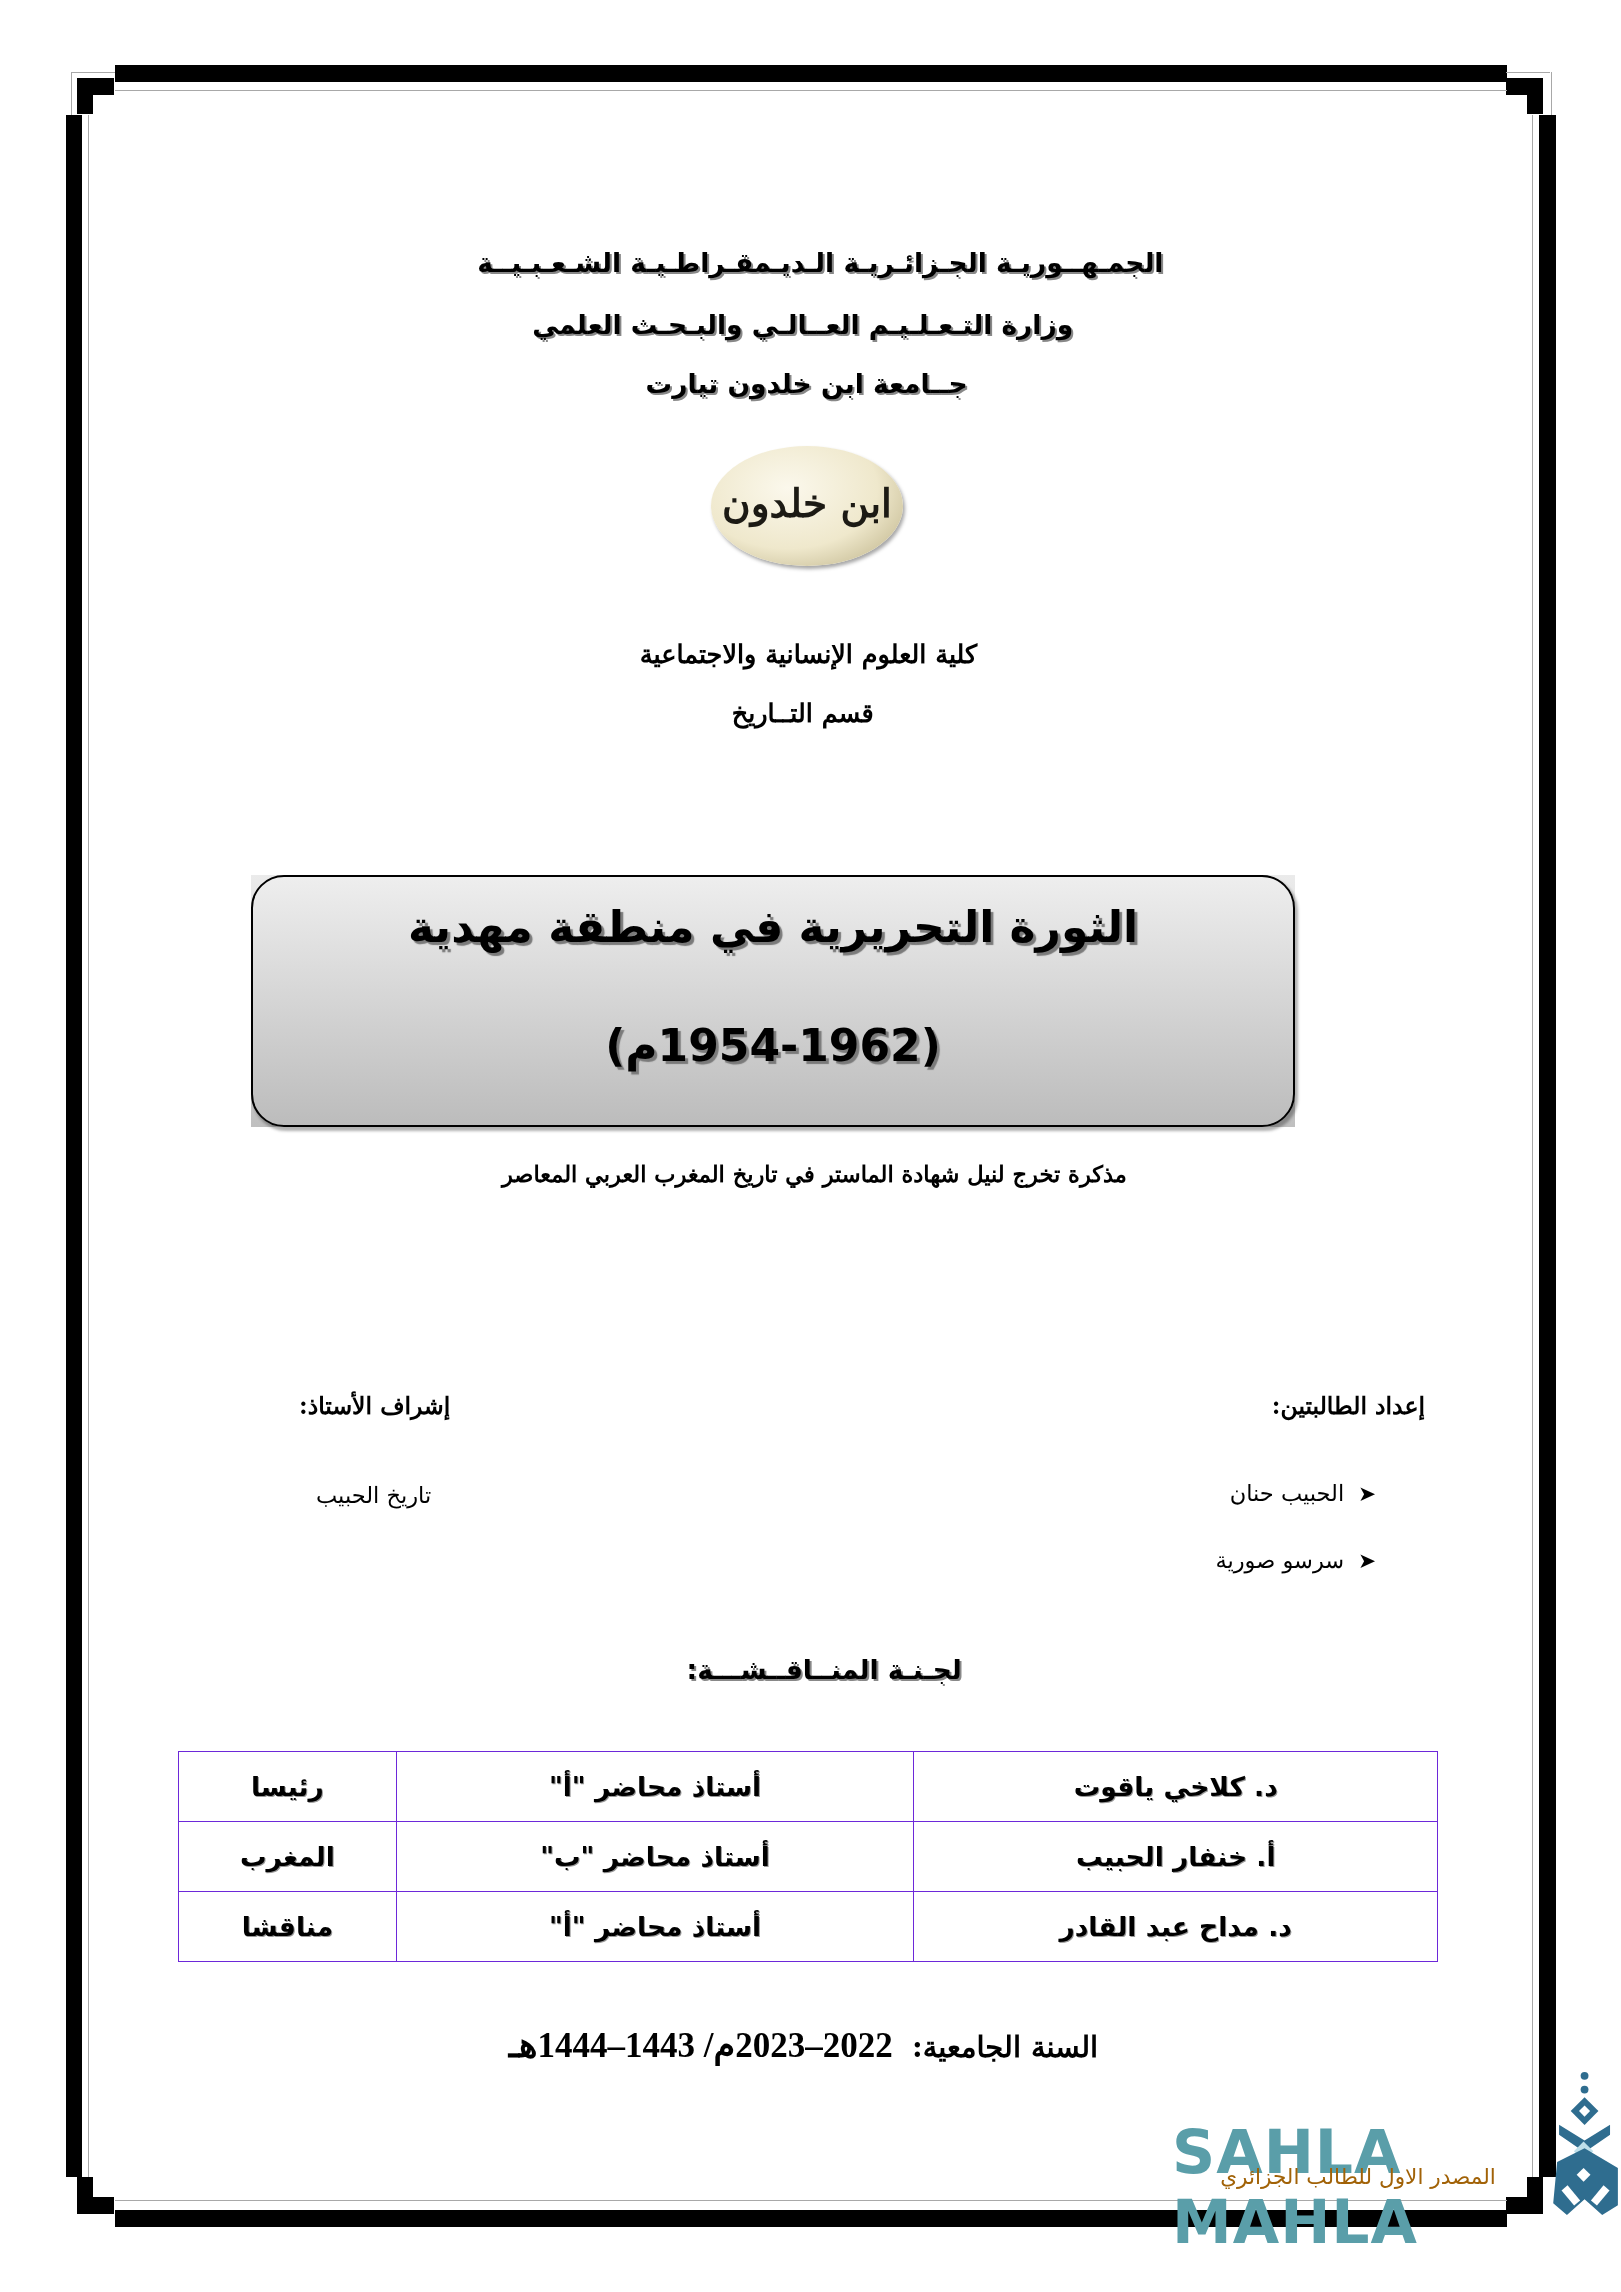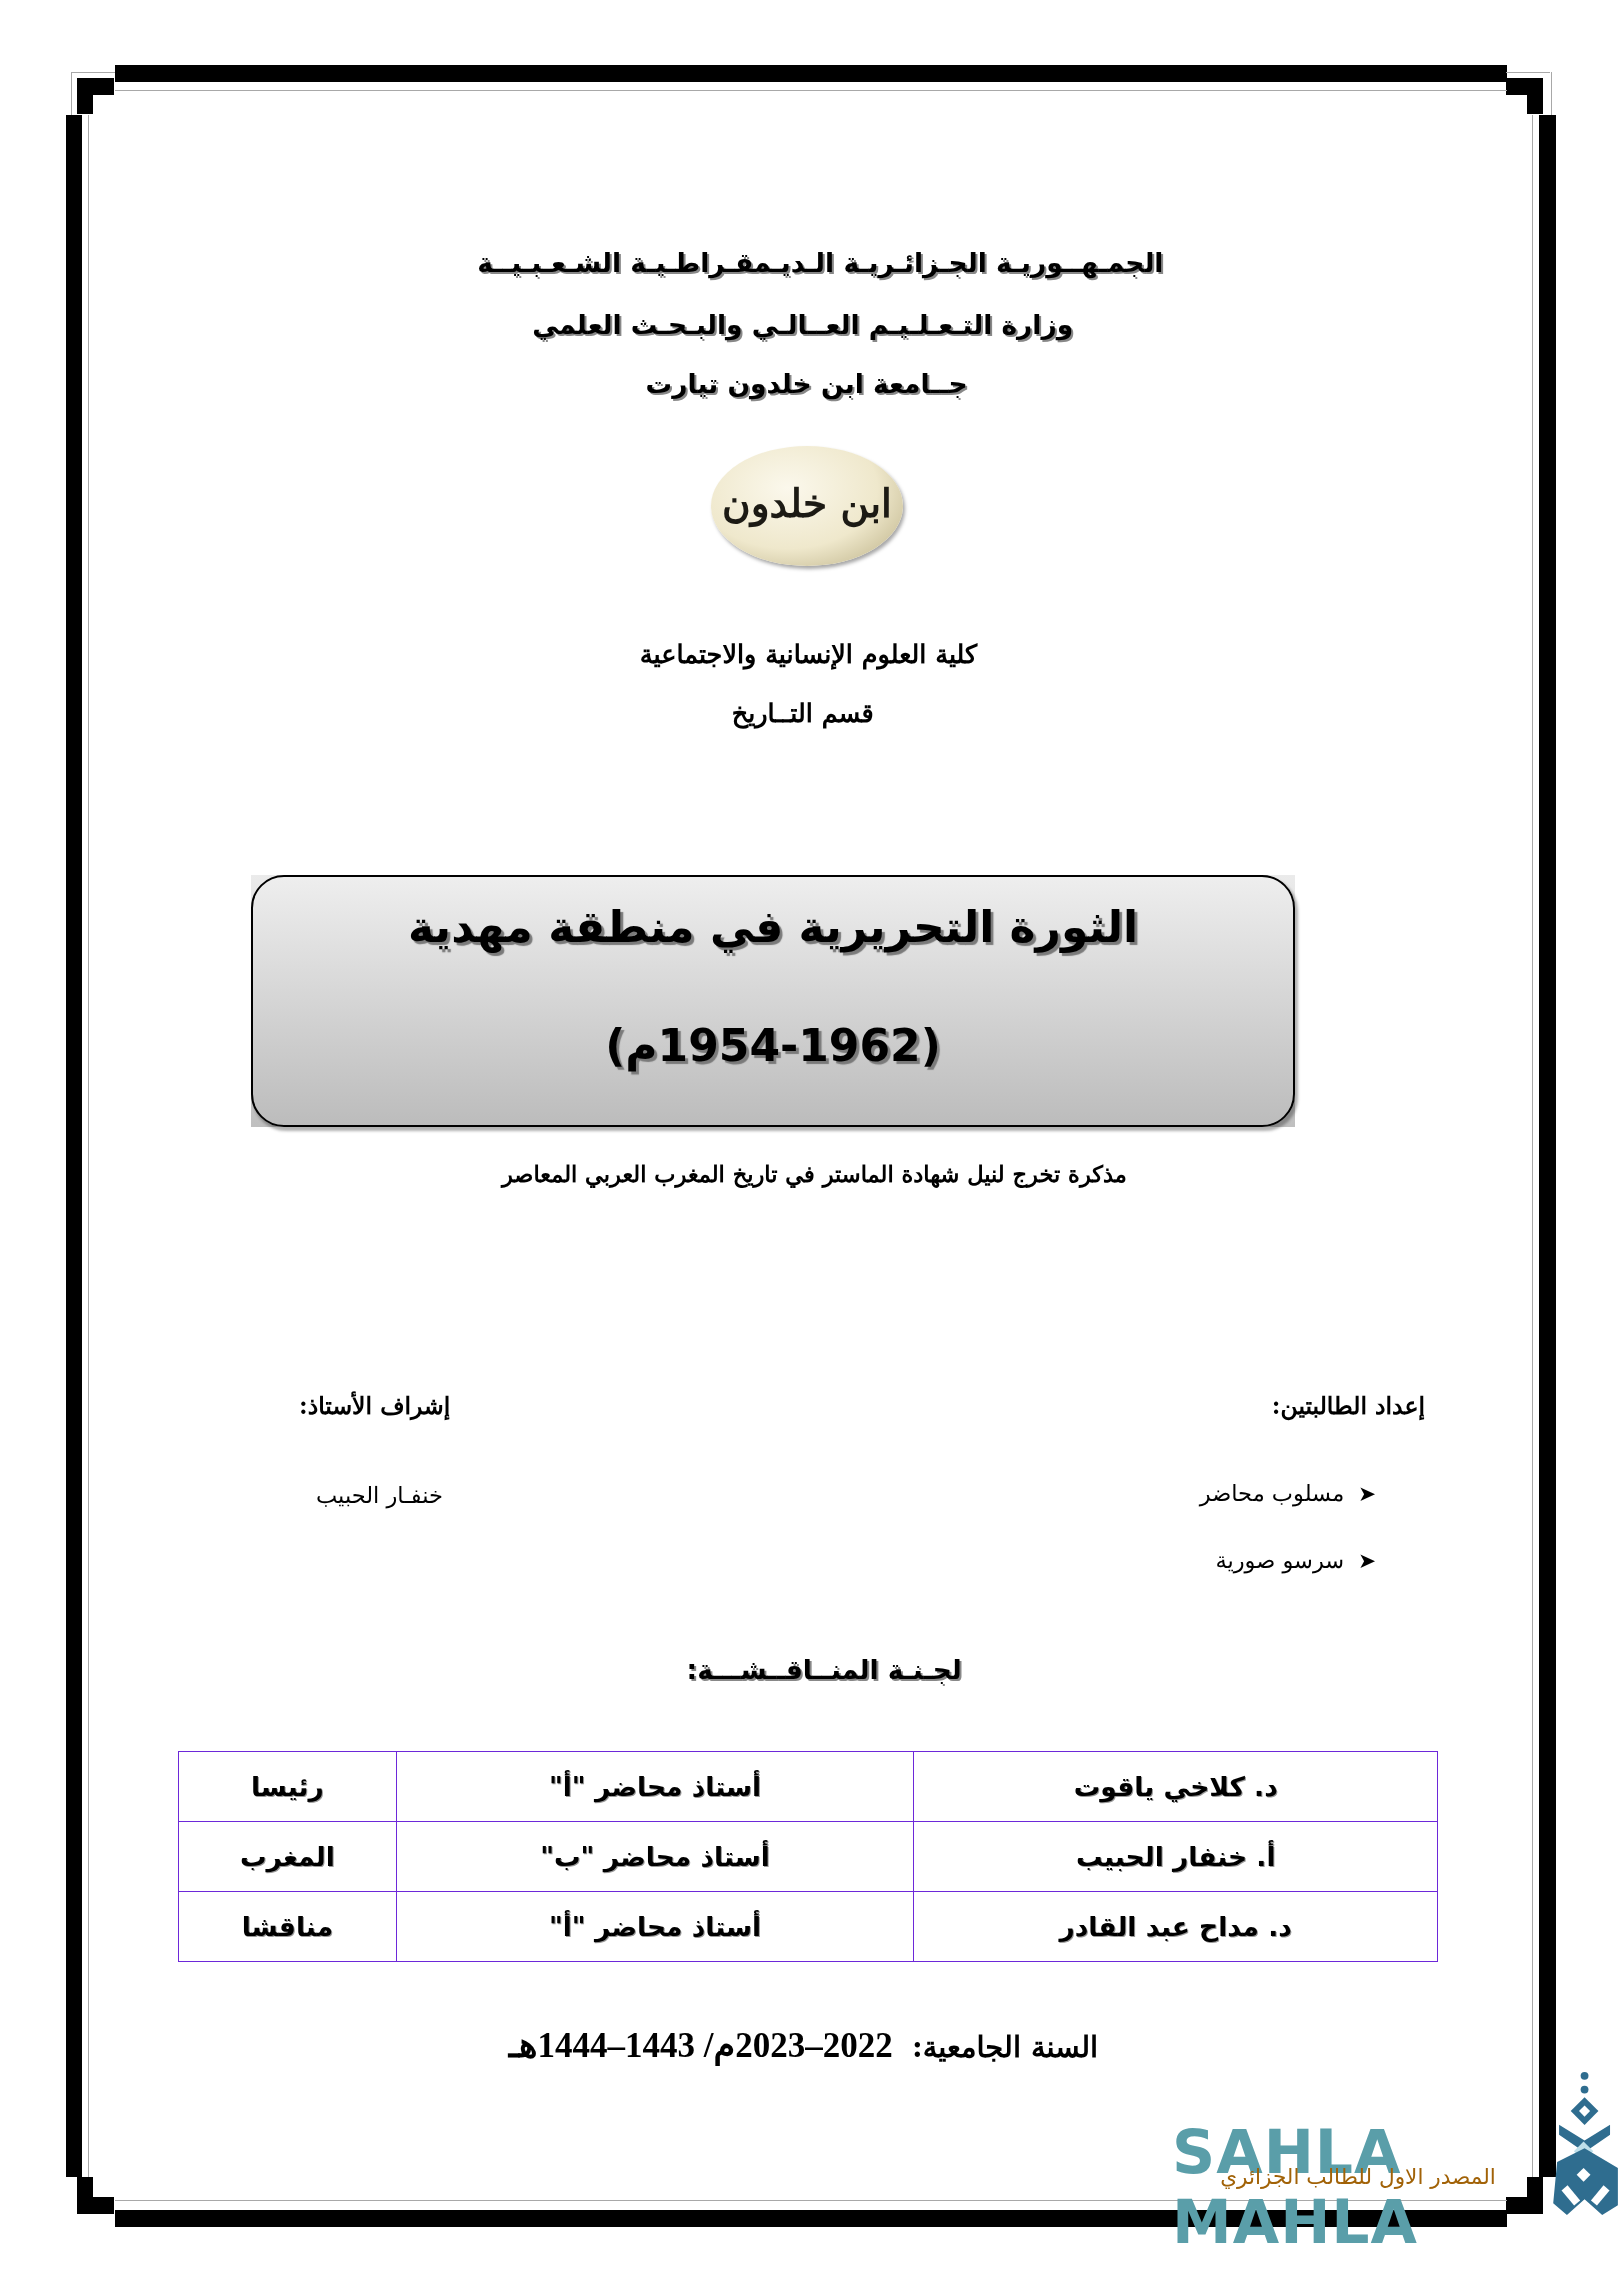--- a/index.html
+++ b/index.html
@@ -65,29 +65,29 @@
 <div class="title-box">
   <div class="title-line" style="top:23.5px;">الثورة التحريرية في منطقة مهدية</div>
   <div class="title-line" style="top:143px;">(1954-1962م)</div>
 </div>
 
 <div class="center-text" style="top:1161px; font-size:22.5px; left:3.9px;">مذكرة تخرج لنيل شهادة الماستر في تاريخ المغرب العربي المعاصر</div>
 
 <div class="abs" style="top:1392px; right:196px; direction:rtl; font-weight:bold; font-size:23.5px;">إعداد الطالبتين:</div>
 <div class="abs" style="top:1480px; right:245px; direction:rtl; font-size:22.5px; display:flex; align-items:center; gap:13.7px;">
   <span style="font-size:21.6px;">➤</span>
-  <span>مسلوب محاضر</span>
+  <span>الحبيب حنان</span>
 </div>
 <div class="abs" style="top:1547px; right:245px; direction:rtl; font-size:22.5px; display:flex; align-items:center; gap:13.7px;">
   <span style="font-size:21.6px;">➤</span>
   <span>سرسو صورية</span>
 </div>
 
 <div class="abs" style="top:1392px; left:299px; direction:rtl; font-weight:bold; font-size:23.5px;">إشراف الأستاذ:</div>
-<div class="abs" style="top:1482px; left:316px; direction:rtl; font-size:22.5px;">خنفـار الحبيب</div>
+<div class="abs" style="top:1482px; left:316px; direction:rtl; font-size:22.5px;">تاريخ الحبيب</div>
 
 <div class="center-text shadowtxt" style="top:1654px; font-size:26.5px; font-family:'DejaVu Sans', sans-serif; left:13.7px;">لجـنـة المنــاقــشـــة:</div>
 <table class="committee">
   <tbody>
       <tr>
     <td>د. كلاخي ياقوت</td>
     <td>أستاذ محاضر "أ"</td>
     <td>رئيسا</td>
   </tr>
   <tr>

